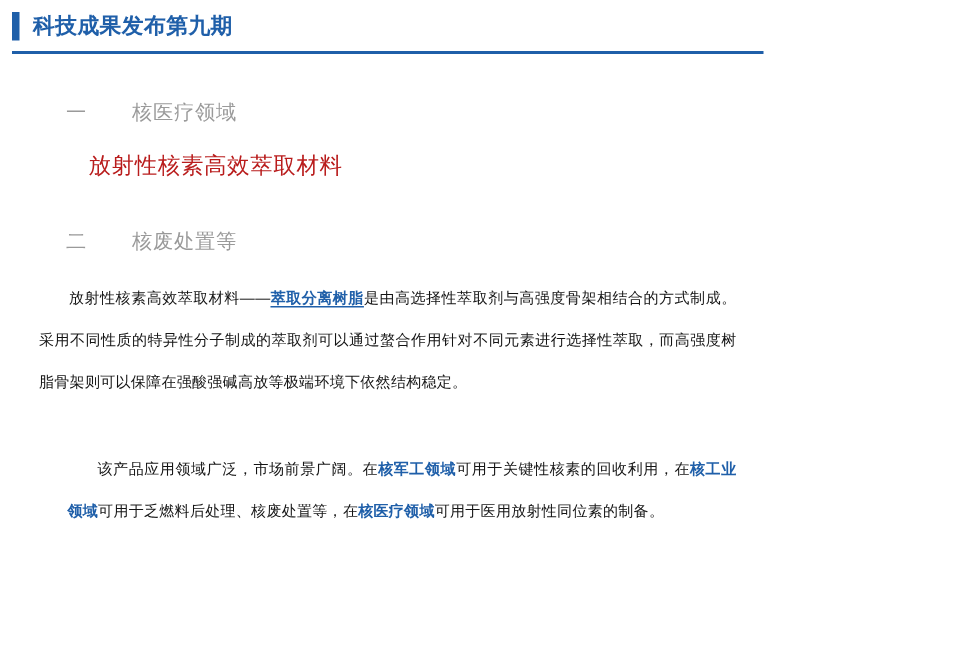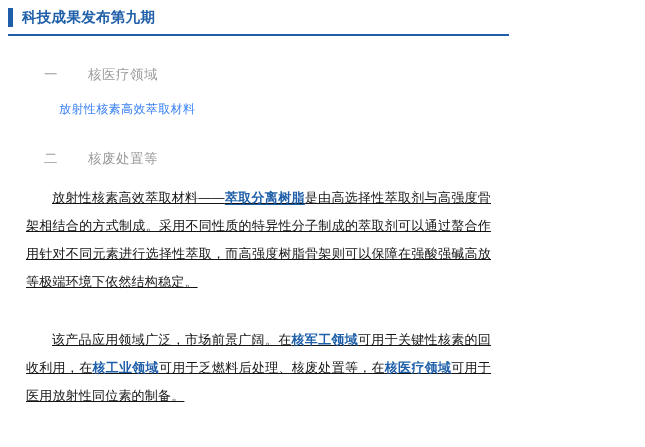--- a/index.html
+++ b/index.html
@@ -70,38 +70,38 @@
     width: 44px;
     flex: none;
   }
   .section-label {
     letter-spacing: 0.5px;
   }
 
   .answer-line {
     margin-top: 17px;
     margin-left: 33px;
-    font-size: 12px;
-    color: #3b82f6;
+    font-size: 15px;
+    color: #b91c1c;
     letter-spacing: 0.4px;
   }
 
   .para {
     margin-top: 16px;
-    font-size: 13px;
+    font-size: 10px;
     line-height: 28px;
     text-align: justify;
     text-justify: inter-ideograph;
     text-indent: 2em;
     letter-spacing: 0.2px;
     color: #141414;
-    text-decoration: underline;
   }
   .para.second {
     margin-top: 30px;
+    margin-left: 19px;
   }
 
   .kw {
     color: #1f5fa9;
     font-weight: bold;
   }
   .kw-u {
     color: #1f5fa9;
     font-weight: bold;
     text-decoration: underline;

